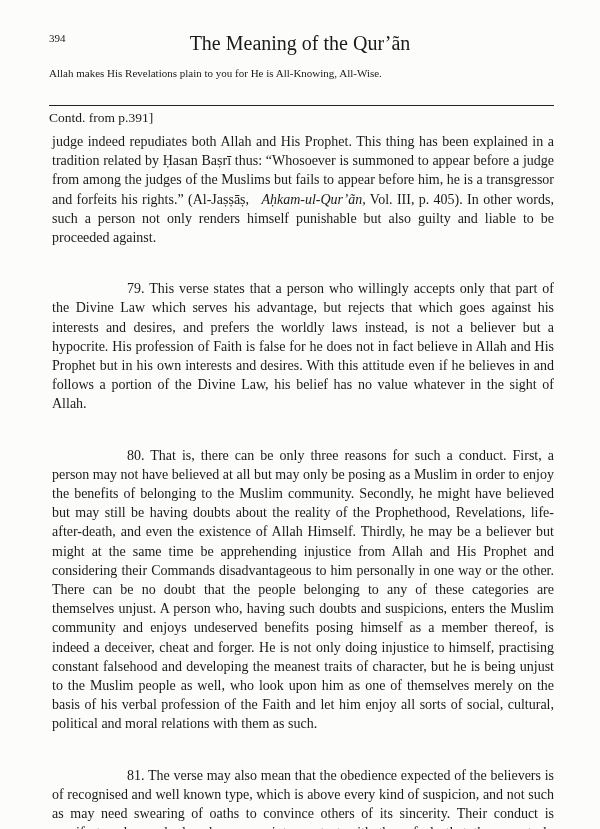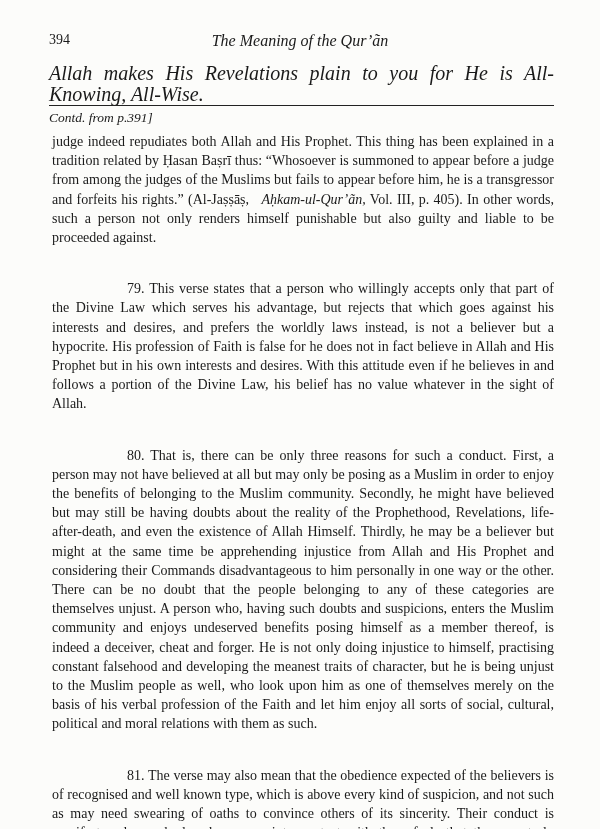--- a/index.html
+++ b/index.html
@@ -1,24 +1,24 @@
 <!DOCTYPE html>
 <html><head>
   <meta charset="utf-8">
   <style>
     html, body { margin: 0; padding: 0; }
     body {
       width: 600px; height: 829px; background: #fcfcfa; position: relative;
       font-family: "Liberation Serif", serif; color: #1a1a1a; overflow: hidden;
     }
-    .page-num { position: absolute; left: 49px; top: 32px; font-size: 14px; }
-    .running-title { position: absolute; left: 0; width: 600px; top: 32px; text-align: center; font-style: italic; font-size: 16px; }
-    .verse { position: absolute; left: 49px; width: 505px; top: 63px; font-size: 20px; line-height: 21px; text-align: justify; font-style: italic; }
+    .page-num { position: absolute; left: 49px; top: 32px; font-size: 11px; }
+    .running-title { position: absolute; left: 0; width: 600px; top: 32px; text-align: center; font-size: 20px; }
+    .verse { position: absolute; left: 49px; width: 505px; top: 63px; font-size: 11px; line-height: 21px; text-align: justify; }
     .rule { position: absolute; left: 49px; width: 505px; top: 105px; height: 0; border-top: 1.2px solid #222; }
-    .contd { position: absolute; left: 49px; top: 110px; font-size: 13.5px; font-style: italic; }
+    .contd { position: absolute; left: 49px; top: 110px; font-size: 13.5px; }
     .body-text { position: absolute; left: 52px; width: 502px; top: 132px; font-size: 14px; line-height: 19.2px; text-align: justify; }
     .body-text p { margin: 0 0 6.5px 0; text-align: justify; }
     .body-text p.indent { text-indent: 75px; margin-top: 32px; }
     i { font-style: italic; margin-left: 8px; }
   </style>
 </head>
 <body>
 
 <div>
   <div class="page-num">394</div>

